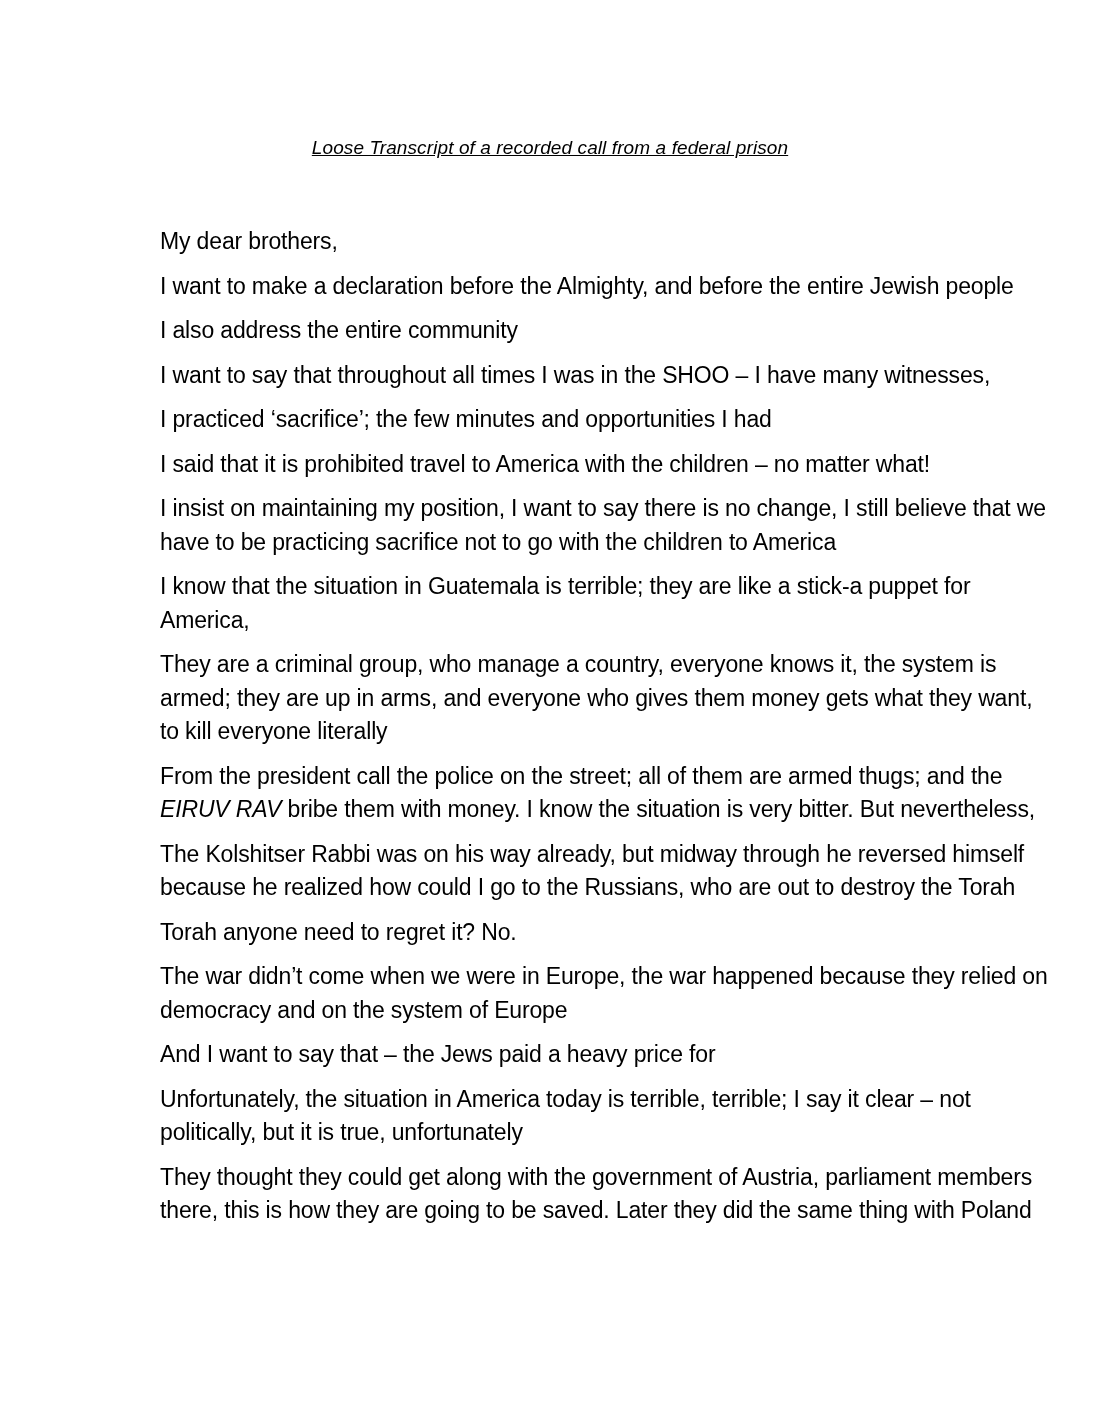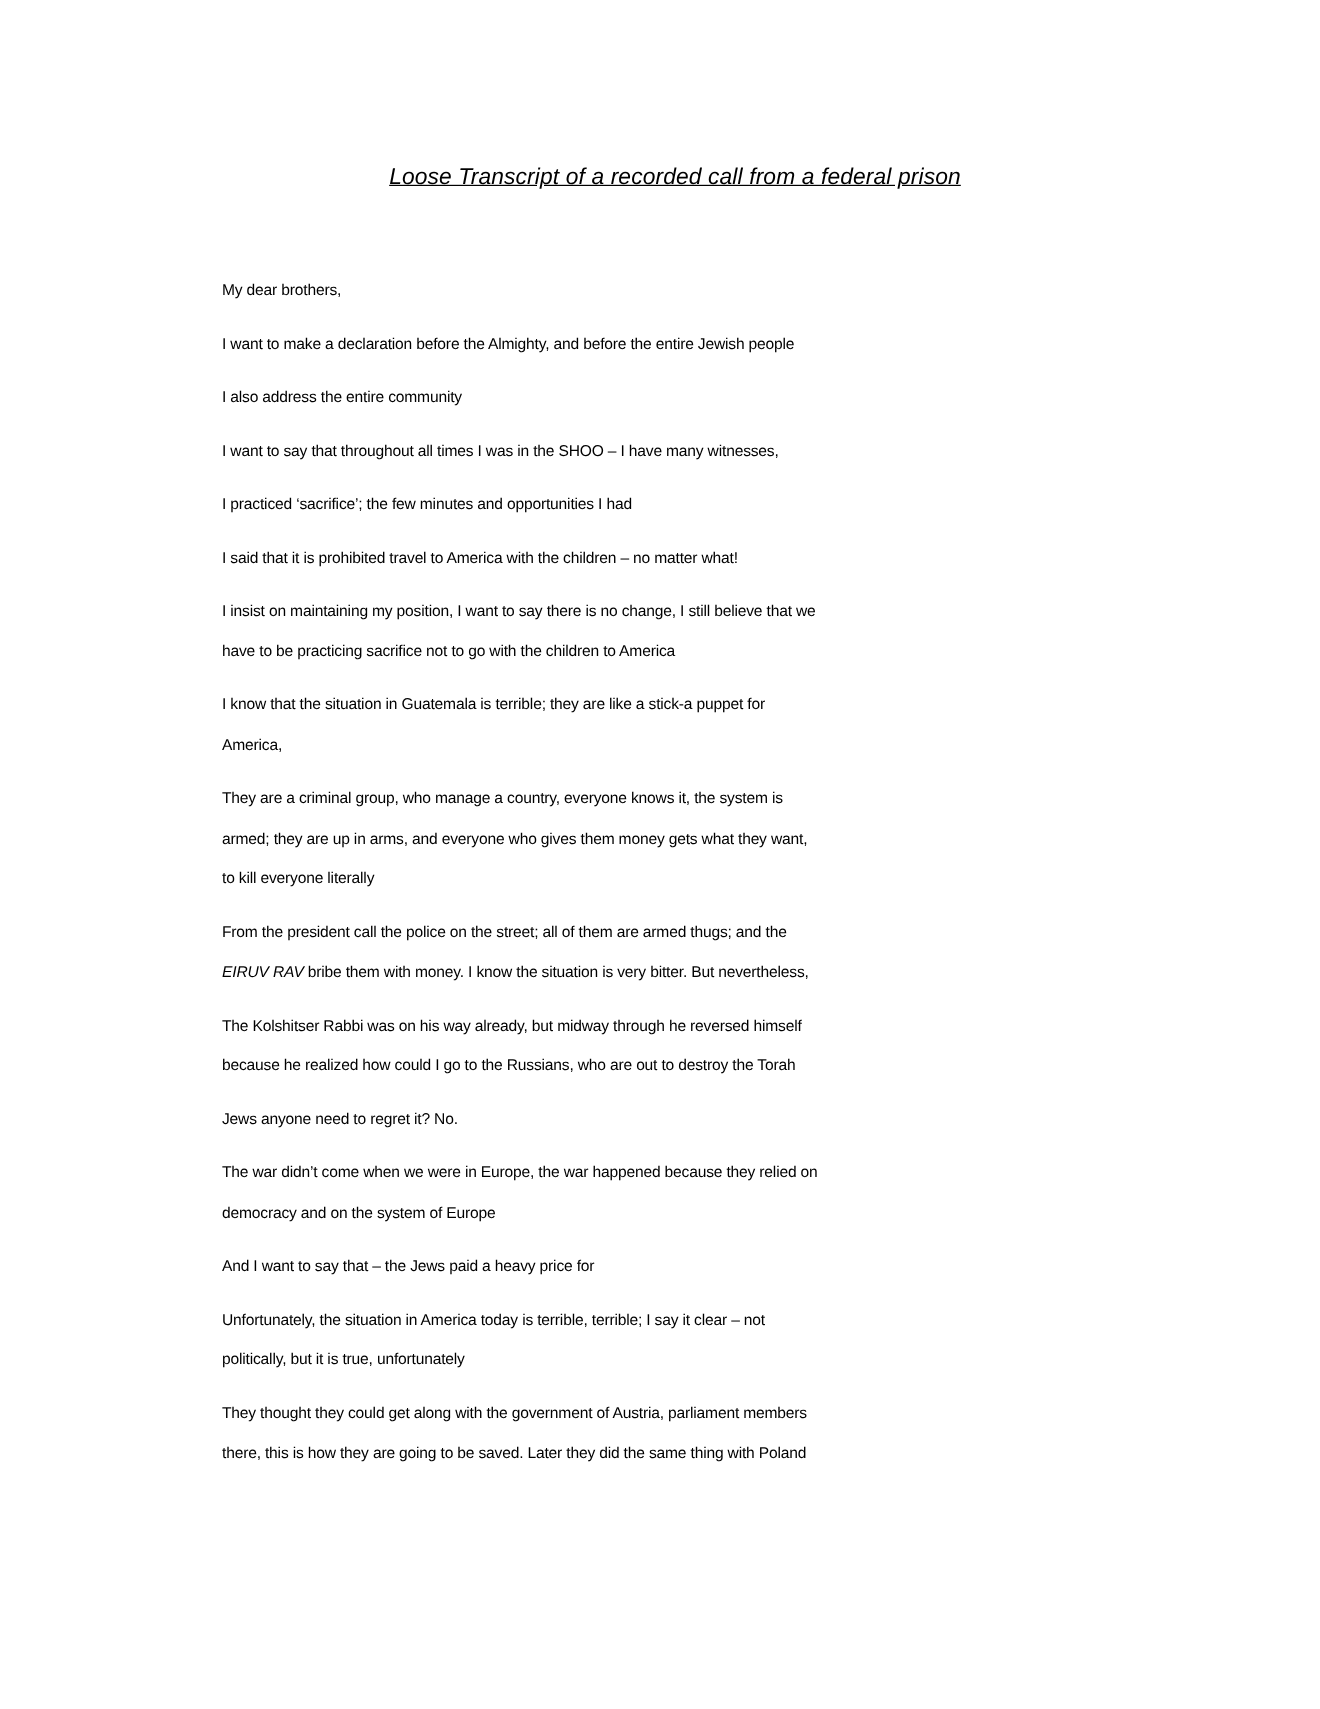--- a/index.html
+++ b/index.html
@@ -9,21 +9,20 @@
   }
   .page {
     position: relative;
     width: 1100px;
     height: 1392px;
     background: #ffffff;
     color: #000000;
     font-family: "Liberation Sans", sans-serif;
     overflow: hidden;
     box-sizing: border-box;
-    padding-left: 25px;
   }
   .content {
     padding: 133px 100px 0 160px;
     box-sizing: border-box;
   }
   .title-wrap {
     
     margin-right: 60px;
   }
   .doc-title {
@@ -31,21 +30,21 @@
     text-align: center;
     font-style: italic;
     font-weight: normal;
     font-size: 19px;
     line-height: 30px;
     text-decoration: underline;
     letter-spacing: 0.1px;
   }
   .doc-body p {
     margin: 0 0 11px 0;
-    font-size: 13px;
+    font-size: 23px;
     line-height: 33.5px;
     letter-spacing: -0.15px;
     white-space: nowrap; 
   }
   .doc-body p span.italic {
     font-style: italic;
   }
 </style>
 </head>
 <body>
@@ -60,20 +59,20 @@
         <p><span>I want to make a declaration before the Almighty, and before the entire Jewish people</span></p>
         <p><span>I also address the entire community</span></p>
         <p><span>I want to say that throughout all times I was in the SHOO – I have many witnesses,</span></p>
         <p><span>I practiced ‘sacrifice’; the few minutes and opportunities I had</span></p>
         <p><span>I said that it is prohibited travel to America with the children – no matter what!</span></p>
         <p><span>I insist on maintaining my position, I want to say there is no change, I still believe that we</span><br><span>have to be practicing sacrifice not to go with the children to America</span></p>
         <p><span>I know that the situation in Guatemala is terrible; they are like a stick-a puppet for</span><br><span>America,</span></p>
         <p><span>They are a criminal group, who manage a country, everyone knows it, the system is</span><br><span>armed; they are up in arms, and everyone who gives them money gets what they want,</span><br><span>to kill everyone literally</span></p>
         <p><span>From the president call the police on the street; all of them are armed thugs; and the</span><br><span class="italic">EIRUV RAV</span><span> bribe them with money. I know the situation is very bitter. But nevertheless,</span><br></p>
         <p><span>The Kolshitser Rabbi was on his way already, but midway through he reversed himself</span><br><span>because he realized how could I go to the Russians, who are out to destroy the Torah</span></p>
-        <p><span>Jews anyone need to regret it? No.</span></p>
+        <p><span>Torah anyone need to regret it? No.</span></p>
         <p><span>The war didn’t come when we were in Europe, the war happened because they relied on</span><br><span>democracy and on the system of Europe</span></p>
         <p><span>And I want to say that – the Jews paid a heavy price for</span></p>
         <p><span>Unfortunately, the situation in America today is terrible, terrible; I say it clear – not</span><br><span>politically, but it is true, unfortunately</span></p>
         <p><span>They thought they could get along with the government of Austria, parliament members</span><br><span>there, this is how they are going to be saved. Later they did the same thing with Poland</span></p>
       </div>
   </div>
 </div>
 
 </body></html>

